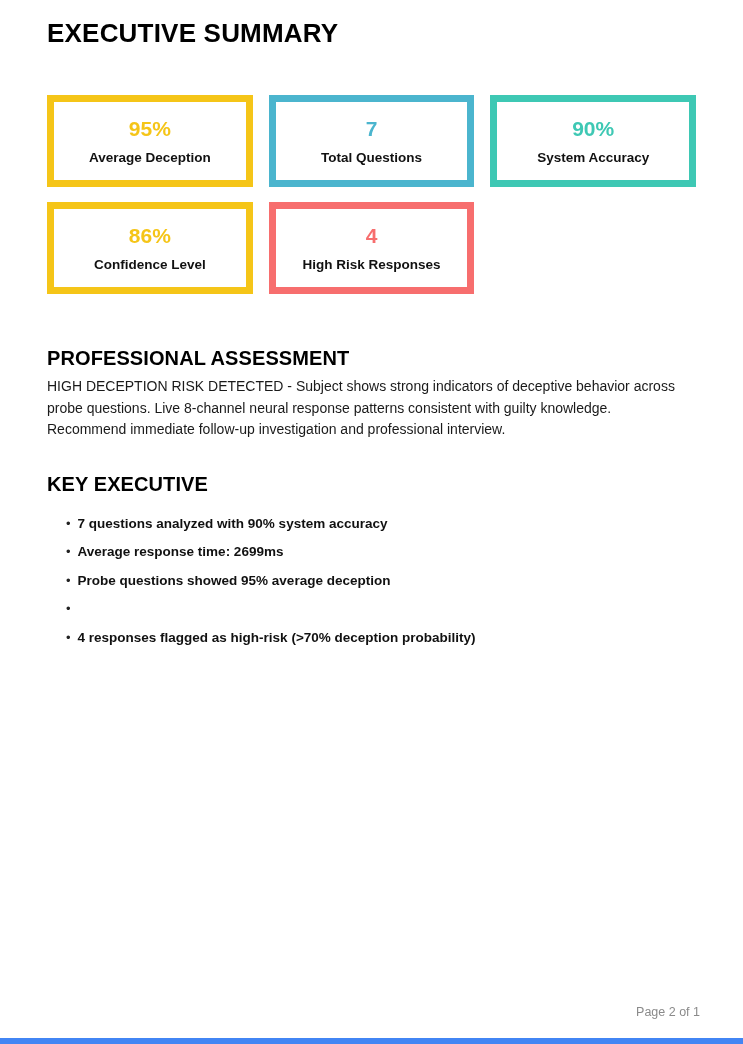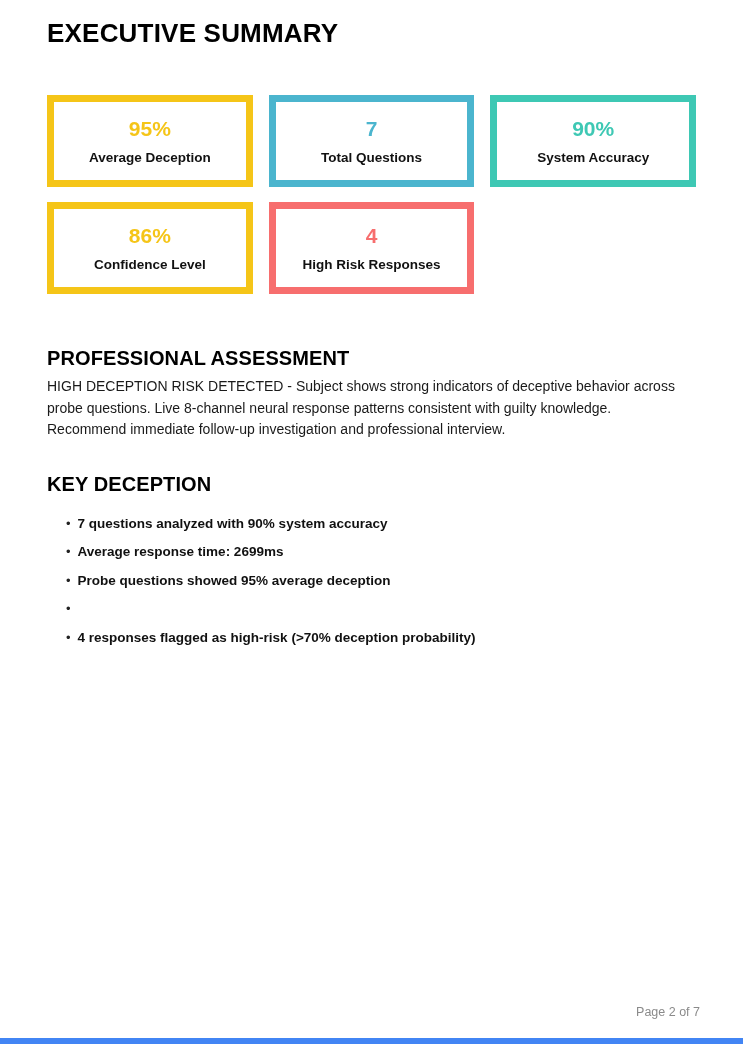--- a/index.html
+++ b/index.html
@@ -136,21 +136,21 @@
       <div class="card" style="border-color: rgb(247, 110, 110);">
         <div class="card-value" style="color: rgb(247, 110, 110);">4</div>
         <div class="card-label">High Risk Responses</div>
       </div>
     </div>
 
   <h2 class="section-heading pa-heading">PROFESSIONAL ASSESSMENT</h2>
 
   <p class="pa-body">HIGH DECEPTION RISK DETECTED - Subject shows strong indicators of deceptive behavior across probe questions. Live 8-channel neural response patterns consistent with guilty knowledge. Recommend immediate follow-up investigation and professional interview.</p>
 
-  <h2 class="section-heading kf-heading">KEY DECEPTION</h2>
+  <h2 class="section-heading kf-heading">KEY EXECUTIVE</h2>
 
   <ul class="findings">
       <li>
         <span class="bullet">•</span>
         <span>7 questions analyzed with 90% system accuracy</span>
       </li>
       <li>
         <span class="bullet">•</span>
         <span>Average response time: 2699ms</span>
       </li>
@@ -160,17 +160,17 @@
       </li>
       <li>
         <span class="bullet">•</span>
       </li>
       <li>
         <span class="bullet">•</span>
         <span>4 responses flagged as high-risk (&gt;70% deception probability)</span>
       </li>
     </ul>
 
-  <div class="footer" style="color: rgb(138, 138, 138);">Page 2 of 7</div>
+  <div class="footer" style="color: rgb(138, 138, 138);">Page 2 of 1</div>
 
   <div class="bottom-bar" style="background: rgb(66, 133, 244);"></div>
 
 </div>
 
 </body></html>

